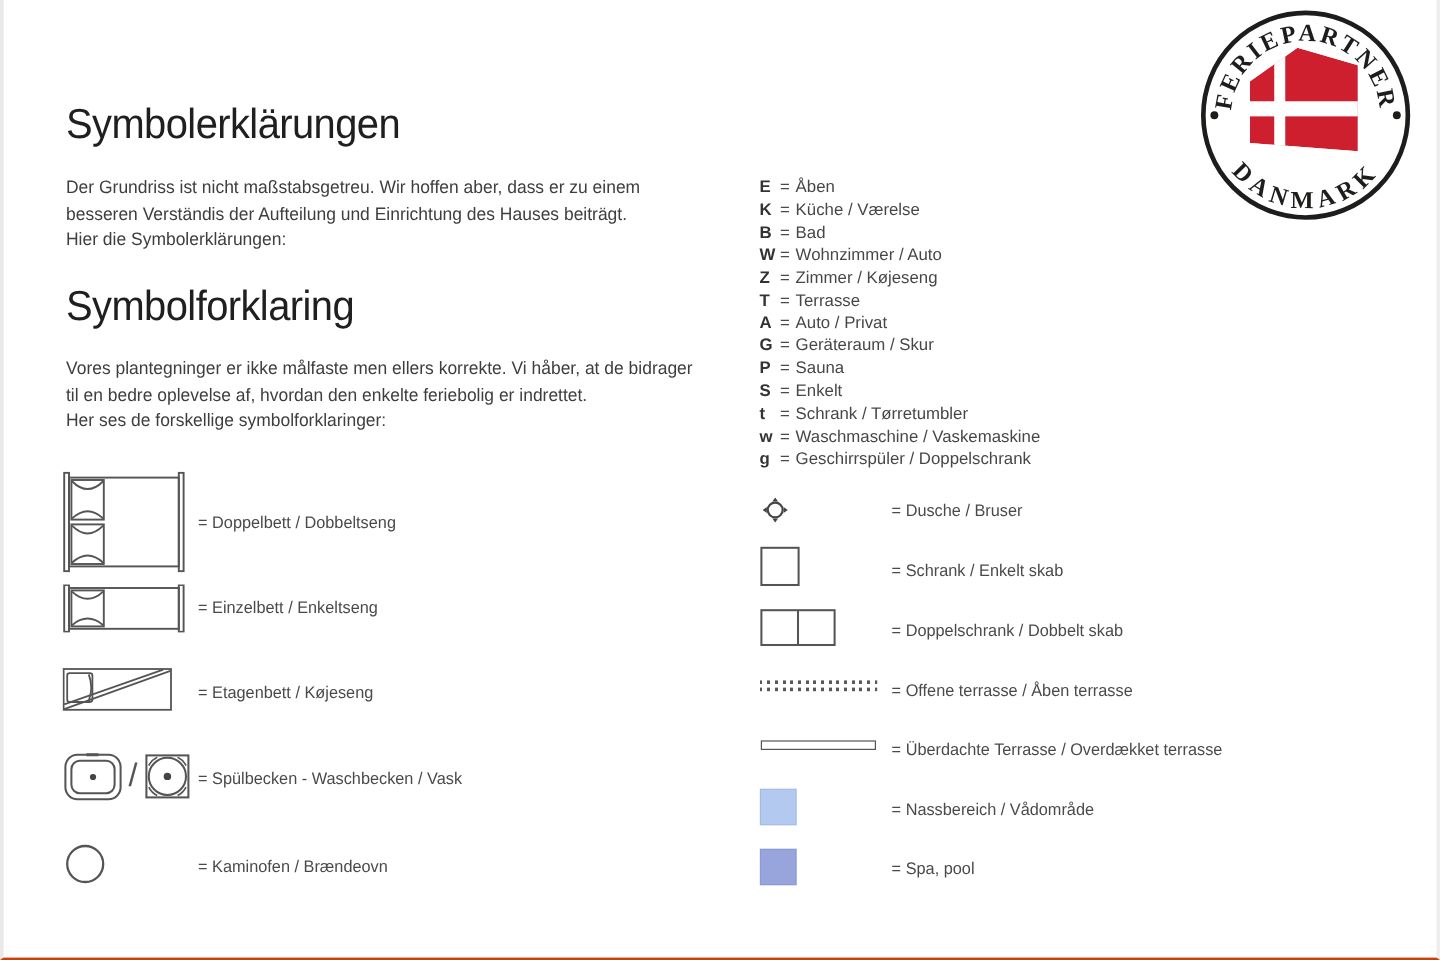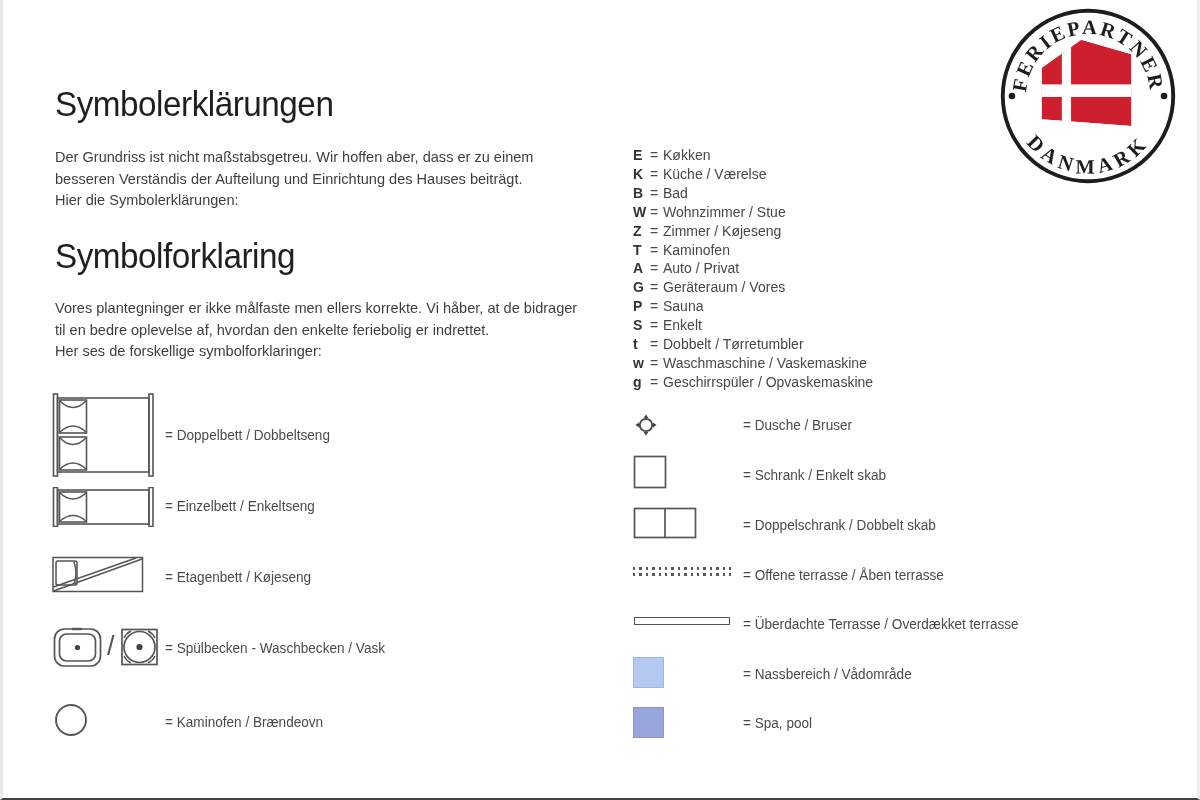--- a/index.html
+++ b/index.html
@@ -1,19 +1,19 @@
 <!DOCTYPE html>
 <html><head>
 <meta charset="utf-8">
 <style>
   html,body{margin:0;padding:0;background:#fff;}
   .page{
     position:relative;width:1200px;height:800px;background:#ffffff;overflow:hidden;
     font-family:"Liberation Sans","DejaVu Sans",sans-serif;color:#3c3c3c;
-    border-left:3px solid #e9e9e9;border-right:3px solid #eeeeee;border-bottom:2px solid #404040;
+    border-left:3px solid #e9e9e9;border-right:3px solid #eeeeee;border-bottom:2px solid #c2410c;
     box-sizing:border-box;
   }
   .h1{
     position:absolute;left:52px;font-size:35px;font-weight:normal;color:#1f1f1f;
     letter-spacing:-0.5px;transform:scaleX(.95);transform-origin:left top;white-space:nowrap;
   }
   .intro{position:absolute;left:52px;font-size:15px;line-height:21.5px;color:#3e3e3e;
     transform:scaleX(.97);transform-origin:left top;}
   .intro span{display:block;white-space:nowrap;}
   .abbr-list{position:absolute;left:630px;top:146px;font-size:14px;color:#474747;}
@@ -48,81 +48,81 @@
   <div class="intro" style="top:297px;">
     <span>Vores plantegninger er ikke målfaste men ellers korrekte. Vi håber, at de bidrager</span>
     <span>til en bedre oplevelse af, hvordan den enkelte feriebolig er indrettet.</span>
     <span>Her ses de forskellige symbolforklaringer:</span>
   </div>
 
   <div class="abbr-list">
     <div class="abbr-row">
         <span class="abbr-k">E</span>
         <span class="abbr-eq">=</span>
-        <span>Køkken</span>
+        <span>Åben</span>
       </div>
     <div class="abbr-row">
         <span class="abbr-k">K</span>
         <span class="abbr-eq">=</span>
         <span>Küche / Værelse</span>
       </div>
     <div class="abbr-row">
         <span class="abbr-k">B</span>
         <span class="abbr-eq">=</span>
         <span>Bad</span>
       </div>
     <div class="abbr-row">
         <span class="abbr-k">W</span>
         <span class="abbr-eq">=</span>
-        <span>Wohnzimmer / Stue</span>
+        <span>Wohnzimmer / Auto</span>
       </div>
     <div class="abbr-row">
         <span class="abbr-k">Z</span>
         <span class="abbr-eq">=</span>
         <span>Zimmer / Køjeseng</span>
       </div>
     <div class="abbr-row">
         <span class="abbr-k">T</span>
         <span class="abbr-eq">=</span>
-        <span>Kaminofen</span>
+        <span>Terrasse</span>
       </div>
     <div class="abbr-row">
         <span class="abbr-k">A</span>
         <span class="abbr-eq">=</span>
         <span>Auto / Privat</span>
       </div>
     <div class="abbr-row">
         <span class="abbr-k">G</span>
         <span class="abbr-eq">=</span>
-        <span>Geräteraum / Vores</span>
+        <span>Geräteraum / Skur</span>
       </div>
     <div class="abbr-row">
         <span class="abbr-k">P</span>
         <span class="abbr-eq">=</span>
         <span>Sauna</span>
       </div>
     <div class="abbr-row">
         <span class="abbr-k">S</span>
         <span class="abbr-eq">=</span>
         <span>Enkelt</span>
       </div>
     <div class="abbr-row">
         <span class="abbr-k">t</span>
         <span class="abbr-eq">=</span>
-        <span>Dobbelt / Tørretumbler</span>
+        <span>Schrank / Tørretumbler</span>
       </div>
     <div class="abbr-row">
         <span class="abbr-k">w</span>
         <span class="abbr-eq">=</span>
         <span>Waschmaschine / Vaskemaskine</span>
       </div>
     <div class="abbr-row">
         <span class="abbr-k">g</span>
         <span class="abbr-eq">=</span>
-        <span>Geschirrspüler / Opvaskemaskine</span>
+        <span>Geschirrspüler / Doppelschrank</span>
       </div>
   </div>
 
   <div class="sym" style="left:48px;top:393px;">
     <svg width="104" height="84" viewBox="0 0 104 84" fill="none" stroke="#555" stroke-width="1.6">
       <rect x="2.5" y="1" width="4" height="82"></rect>
       <rect x="98" y="1" width="4" height="82"></rect>
       <rect x="6.5" y="5" width="91.5" height="74"></rect>
       <rect x="8.5" y="7" width="27" height="33"></rect>
       <path d="M9,8 Q22,21 35,8"></path>

